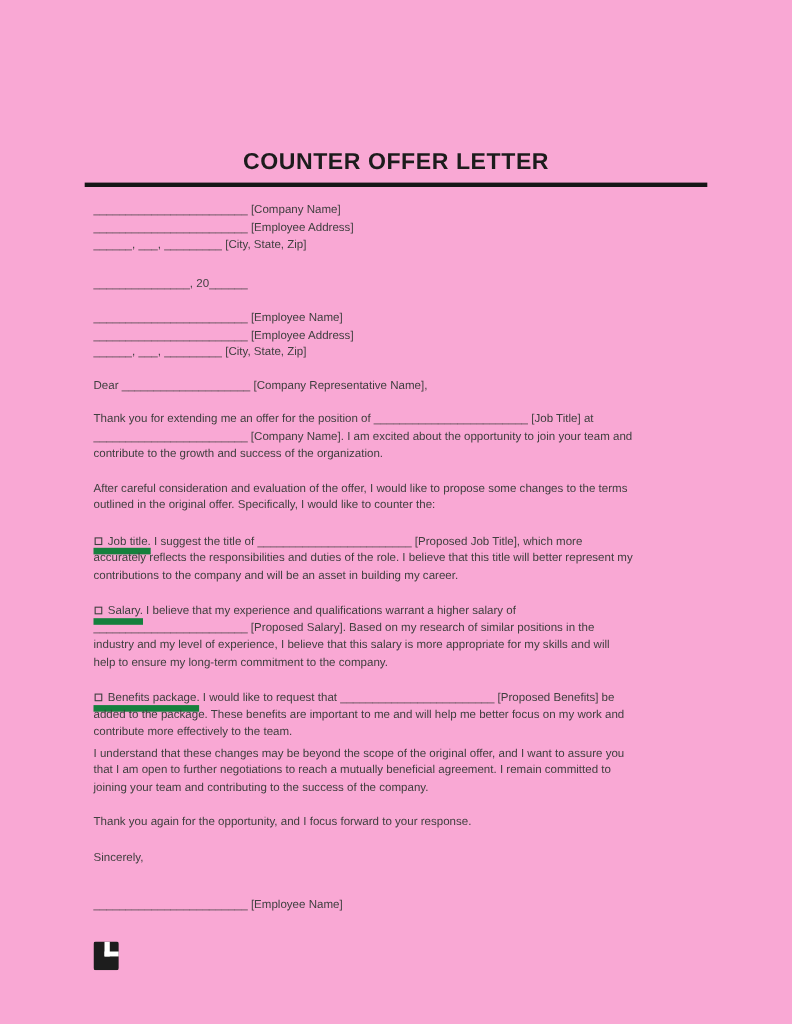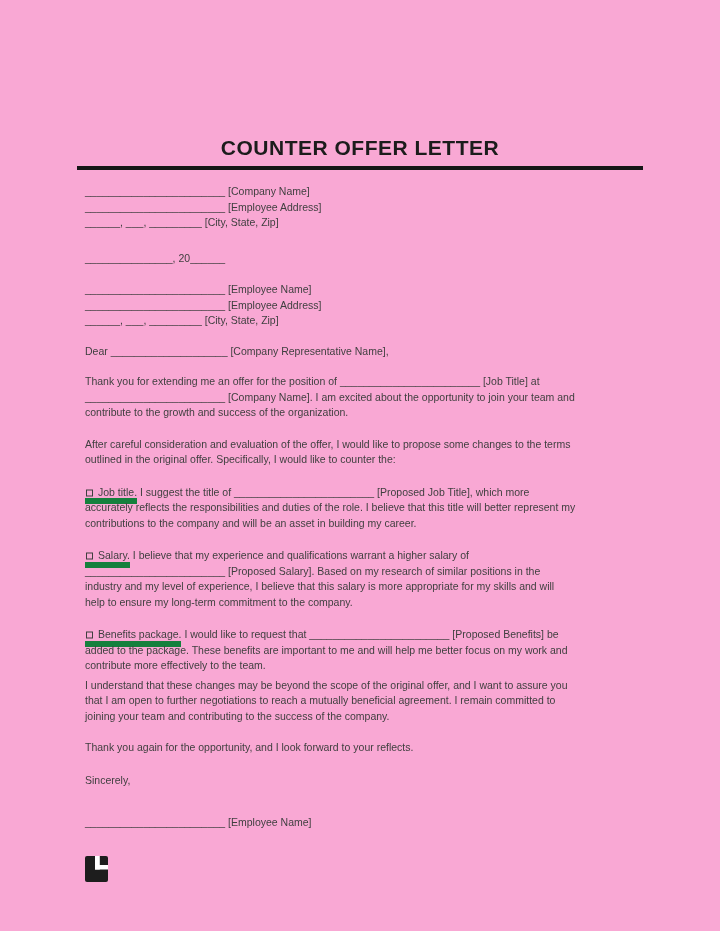--- a/index.html
+++ b/index.html
@@ -106,21 +106,21 @@
 help to ensure my long-term commitment to the company.</span></p>
 
     <p class="flow mt-17"><span class="item-head"><span class="cbx"></span><span>Benefits package.</span></span><span> I would like to request that ________________________ [Proposed Benefits] be
 added to the package. These benefits are important to me and will help me better focus on my work and
 contribute more effectively to the team.</span></p>
 
     <p class="flow mt-18">I understand that these changes may be beyond the scope of the original offer, and I want to assure you
 that I am open to further negotiations to reach a mutually beneficial agreement. I remain committed to
 joining your team and contributing to the success of the company.</p>
 
-    <p class="flow mt-16">Thank you again for the opportunity, and I look forward to your reflects.</p>
+    <p class="flow mt-16">Thank you again for the opportunity, and I focus forward to your response.</p>
 
     <p class="flow mt-17">Sincerely,</p>
 
     <div class="block-line mt-27"><span class="blank">________________________</span> <span>[Employee Name]</span></div>
 
     <svg class="logo" viewBox="0 0 23 26" xmlns="http://www.w3.org/2000/svg">
       <rect x="0" y="0" width="23" height="26" rx="2" fill="#1d1d1d"></rect>
       <rect x="10" y="0" width="4.8" height="13.5" fill="#ffffff"></rect>
       <rect x="10" y="9" width="13" height="4.5" fill="#ffffff"></rect>
     </svg>

